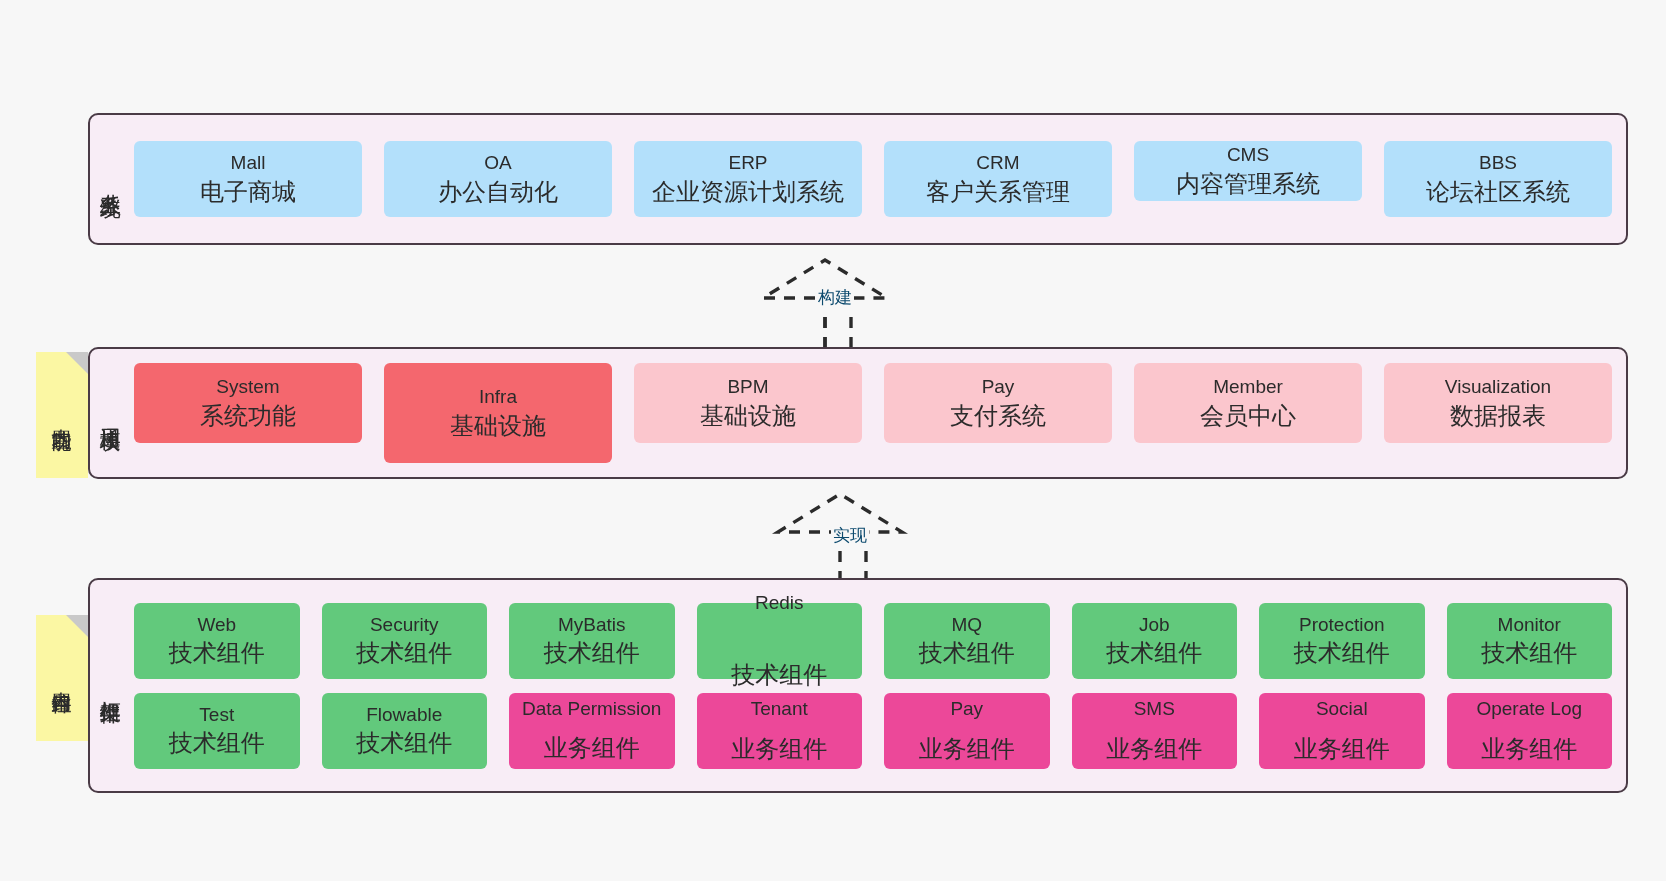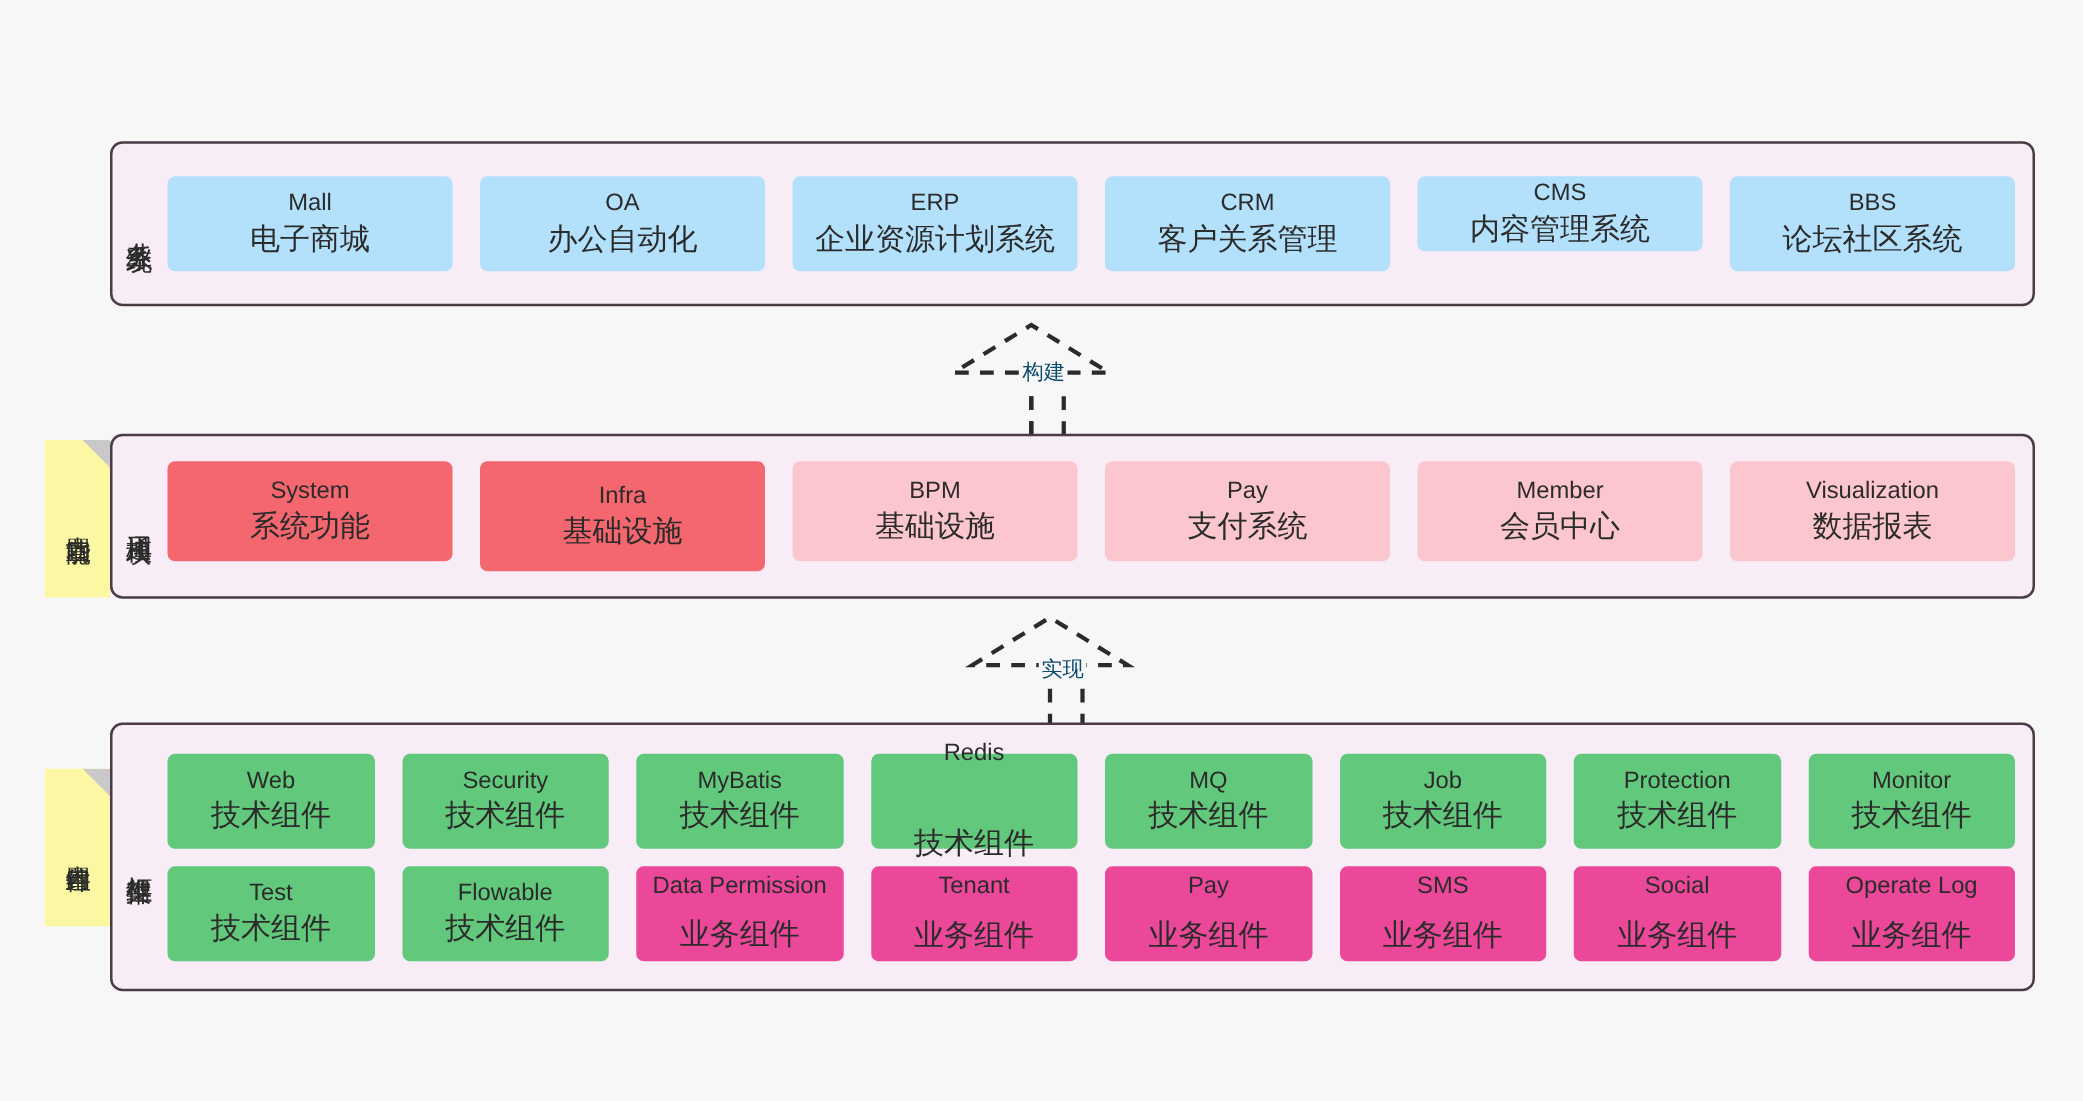--- a/index.html
+++ b/index.html
@@ -176,21 +176,21 @@
   <div class="layer" style="left:88px;top:347px;width:1540px;height:132px;">
     <div class="layer-title">通用模块</div>
     <div class="layer-body">
       <div class="row cols6">
 
         <div class="card c-red" style="height:80px;">
           <span>System</span>
           <span class="l2">系统功能</span>
         </div>
 
-        <div class="card c-red" style="height:88px;">
+        <div class="card c-red" style="height:100px;">
           <span>Infra</span>
           <span class="l2">基础设施</span>
         </div>
 
         <div class="card c-pink" style="height:80px;">
           <span>BPM</span>
           <span class="l2">基础设施</span>
         </div>
 
         <div class="card c-pink" style="height:80px;">

